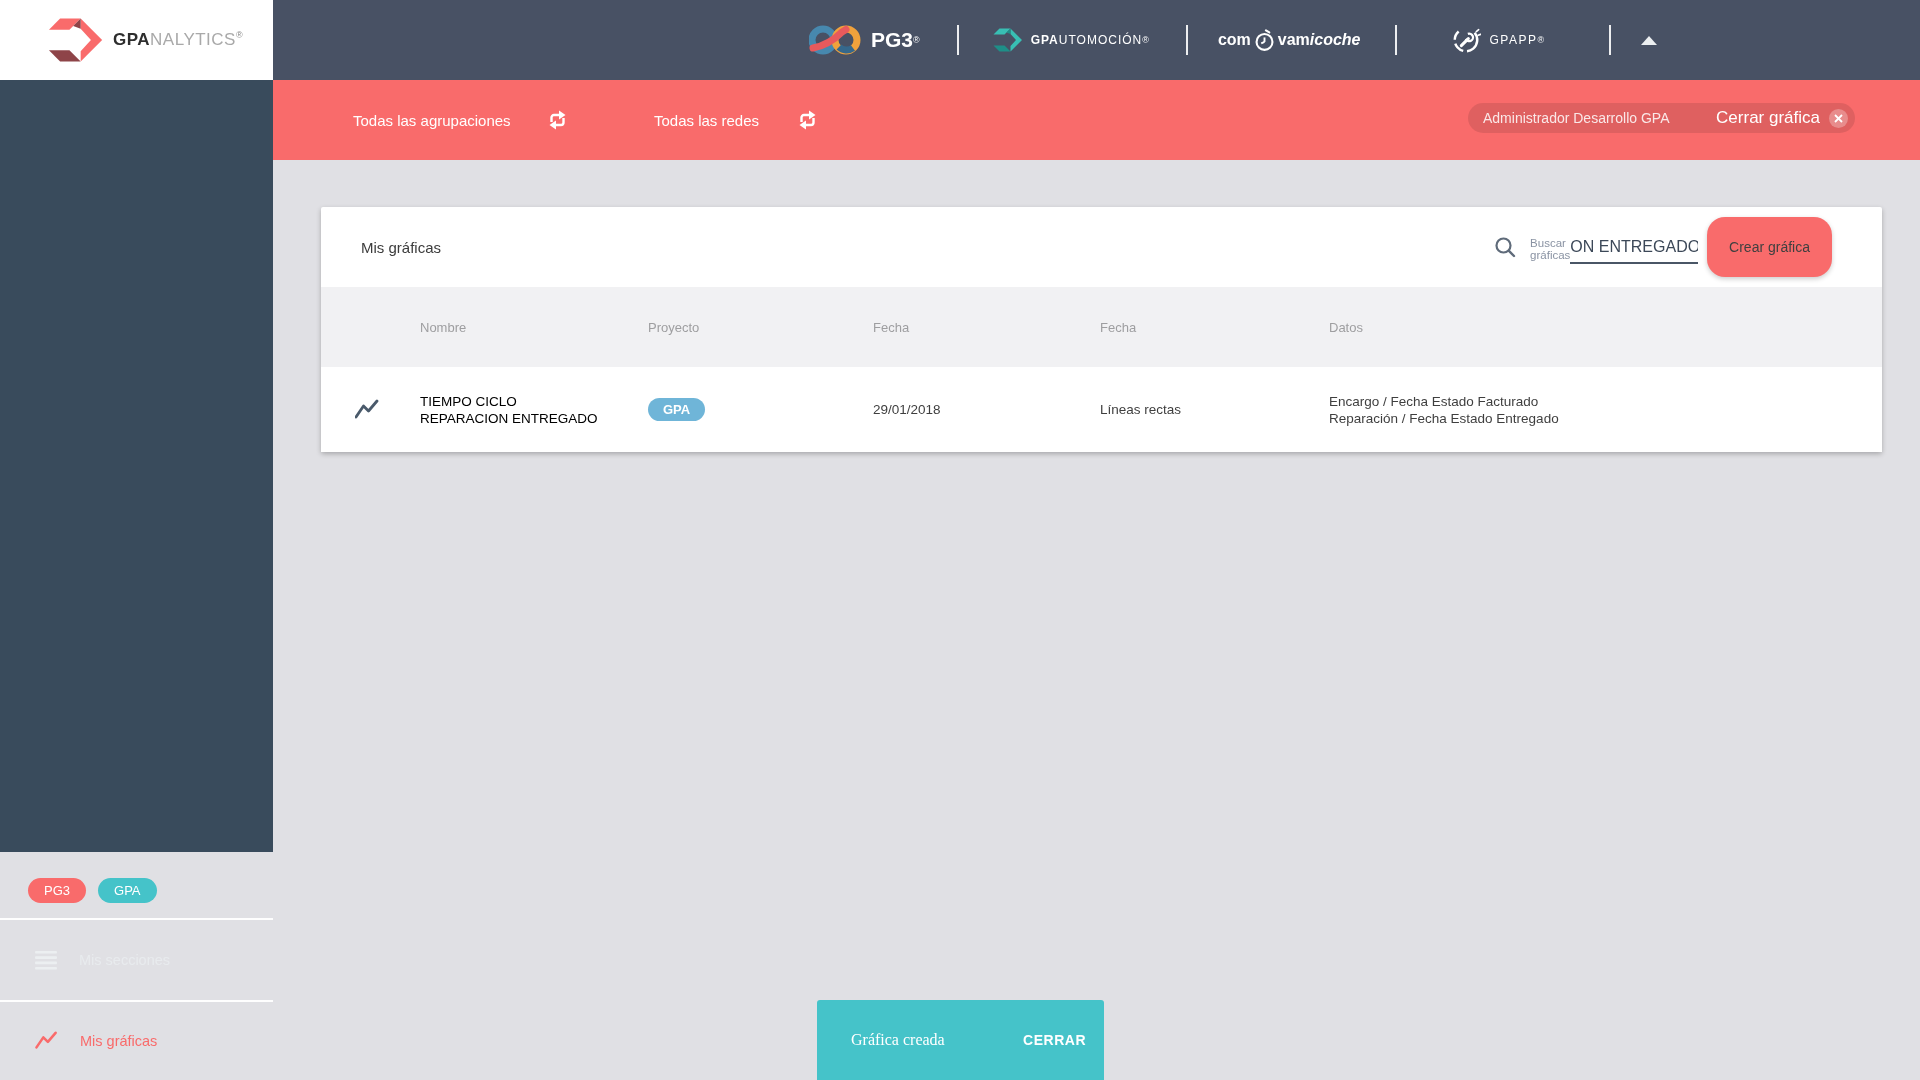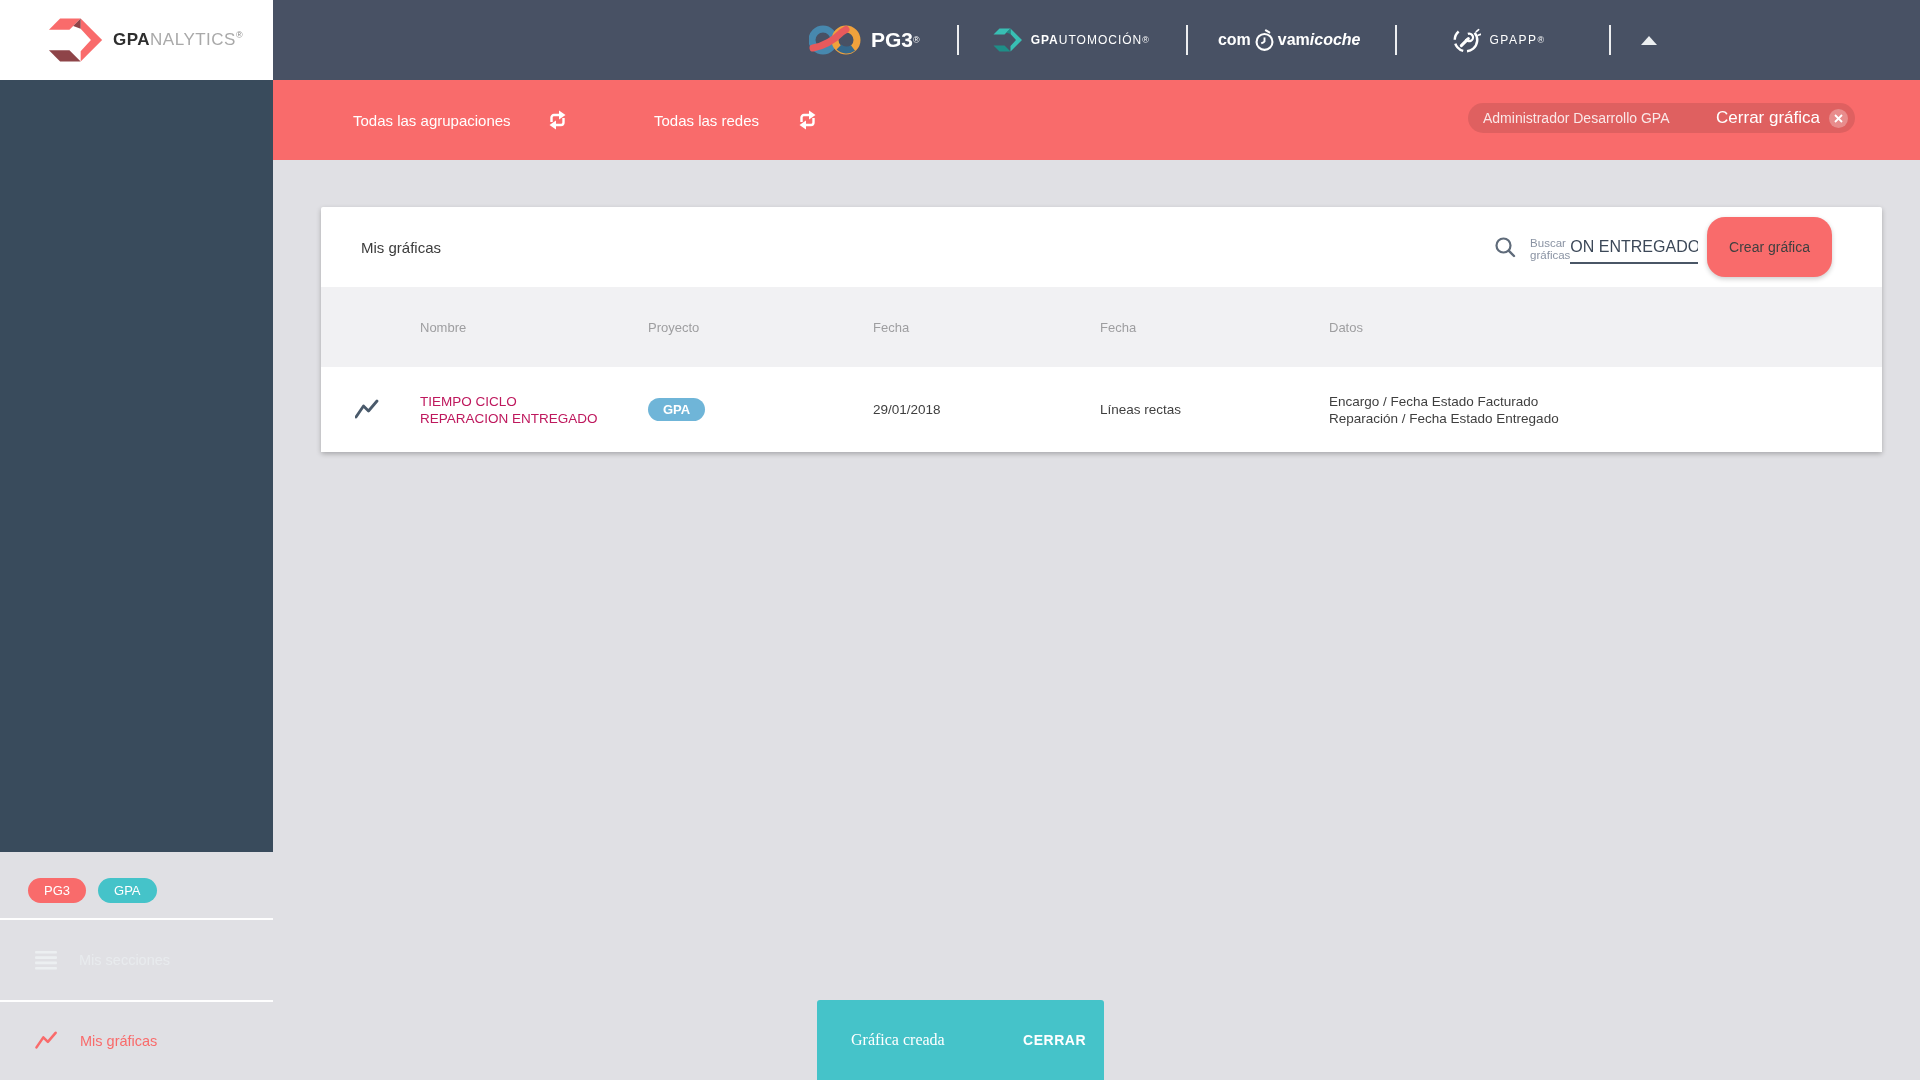--- a/index.html
+++ b/index.html
@@ -68,21 +68,21 @@
   .search-label { font-size:11.5px; color:#8A93A3; margin-bottom:3px; }
   .search-input { border:none; outline:none; border-bottom:2px solid #4A5666; width:128px;
     font-family:"Liberation Sans",sans-serif; font-size:16px; color:#3C4858; padding:0 0 5px 0; background:transparent; }
   .create-btn { margin-left:49px; margin-right:50px; background:#F96B6B; color:#404040; border:none;
     font-family:Liberation Sans, sans-serif; font-size:14px; padding:22px 22px; border-radius:18px;
     box-shadow:0 2px 5px rgba(0,0,0,0.2); cursor:pointer; }
   .grid-cols { display:grid; grid-template-columns:99px 228px 225px 227px 229px 420px 1fr; align-items:center; }
   .table-head { height:80px; background:#F1F1F3; color:#9E9EA0; font-size:13px; }
   .table-row { height:85px; background:#fff; }
   .row-icon-cell { padding-left:34px; display:flex; align-items:center; }
-  .cell-name { font-size:13.5px; color:#be185d; line-height:17px; padding-right:46px; }
+  .cell-name { font-size:13.5px; color:#000000; line-height:17px; padding-right:46px; }
   .proj-badge { display:inline-block; background:#6FB5D8; color:#fff; font-weight:bold; font-size:13px;
     padding:4px 15px; border-radius:13px; }
   .cell-plain { font-size:13.5px; color:#3F3F3F; }
   .cell-datos { font-size:13.5px; color:#3F3F3F; line-height:17px; }
   .kebab { margin-left:40px; cursor:pointer; padding:4px; }
   
   .snackbar { position:absolute; left:817px; top:1000px; width:287px; height:80px; background:#45C3C9;
     border-radius:3px 3px 0 0; display:flex; align-items:center; padding-left:34px; color:#fff; }
   .snack-msg { font-size:16px;font-family:Liberation Serif, serif; }
   .snack-action { margin-left:auto; margin-right:12px; font-size:14px; font-weight:bold;

